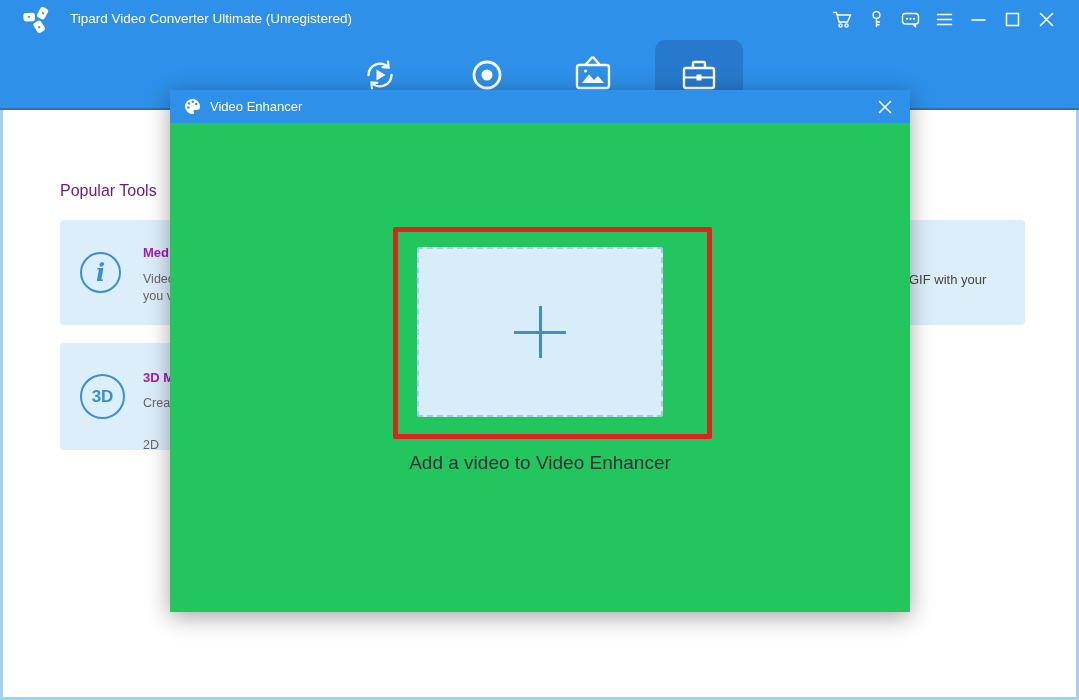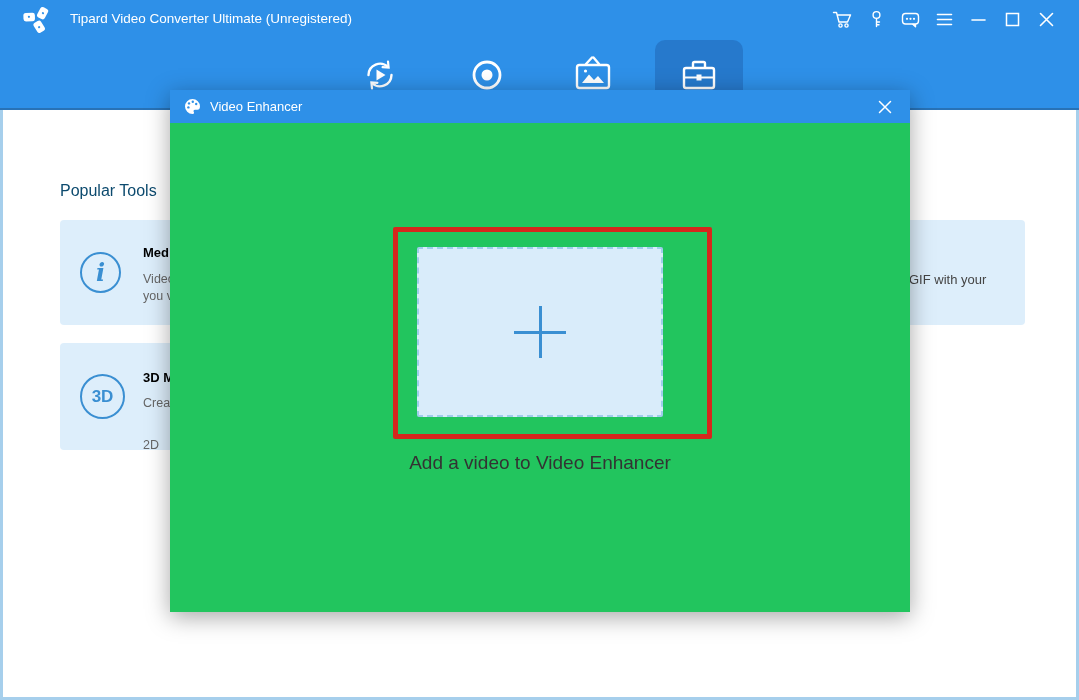--- a/index.html
+++ b/index.html
@@ -17,30 +17,30 @@
   .tabbar { position:absolute; left:0; top:38px; width:1079px; height:72px; background:#2e90e8; }
   .tabbar::after { content:""; position:absolute; left:0; bottom:0; width:100%; height:2px; background:rgba(30,60,90,0.35); }
   .tab { position:absolute; top:2px; width:88px; height:70px; display:flex; align-items:center; justify-content:center; border-radius:10px 10px 0 0; cursor:pointer; }
   .tab.selected { background:#2679cc; }
   .tab-converter { left:336px; } .tab-recorder { left:443px; } .tab-mv { left:549px; } .tab-toolbox { left:655px; }
 
   
   .content { position:absolute; left:0; top:110px; width:1079px; height:590px; background:#fff;
              border-left:3px solid #a6cfec; border-right:3px solid #a6cfec; border-bottom:3px solid #a6cfec; }
 
-  .section-heading { position:absolute; left:57px; top:72px; font-size:16px; color:#0c4a6e; }
+  .section-heading { position:absolute; left:57px; top:72px; font-size:16px; color:#701a75; }
 
   .tool-card { position:absolute; background:#ddeefb; border-radius:4px; }
   .card-1 { left:57px; top:110px; width:305px; height:105px; }
   .card-2 { left:57px; top:233px; width:305px; height:107px; }
   .card-3 { left:710px; top:110px; width:312px; height:105px; }
   .badge-circle { position:absolute; border:2px solid #3a8fd2; border-radius:50%; color:#3a8fd2; display:flex; align-items:center; justify-content:center; background:transparent; }
   .badge-i { left:20px; top:32px; width:41px; height:41px; font-family:"DejaVu Serif", serif; font-style:italic; font-weight:bold; font-size:24px; }
   .badge-3d { left:20px; top:31px; width:45px; height:45px; font-weight:bold; font-size:17px; }
-  .card-title { position:absolute; left:83px; top:25px; font-size:13px; font-weight:bold; color:#000000; white-space:nowrap; }
+  .card-title { position:absolute; left:83px; top:25px; font-size:13px; font-weight:bold; color:#a21caf; white-space:nowrap; }
   .card-line { position:absolute; left:83px; font-size:12.5px; color:#666; white-space:nowrap; }
   .c1-l1 { top:52px; } .c1-l2 { top:69px; }
   .c2-title { top:27px; } .c2-l1 { top:53px; } .c2-l2 { top:70px;margin-top:25px; }
   .c3-line { position:absolute; left:196px; top:52px; font-size:13px; color:#444; white-space:nowrap; }
 
   
   .modal { position:absolute; left:170px; top:90px; width:740px; height:522px; background:#22c55e; box-shadow:0 5px 22px rgba(0,0,0,0.35); z-index:10; }
   .modal-header { position:absolute; left:0; top:0; width:740px; height:33px; background:#2e90e8; display:flex; align-items:center; }
   .modal-header-icon { margin-left:14px; width:17px; height:17px; }
   .modal-title { margin-left:9px; color:#fff; font-size:13px; }

